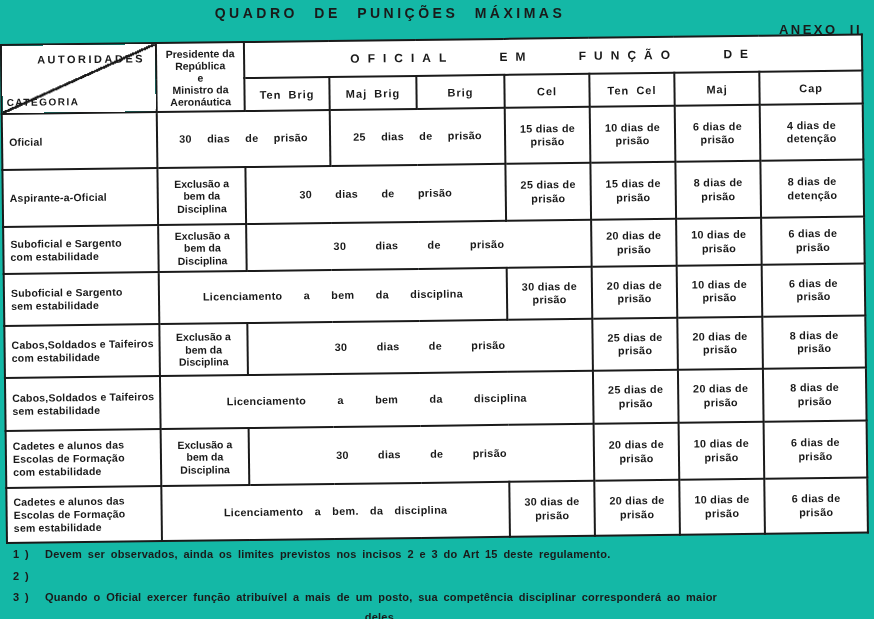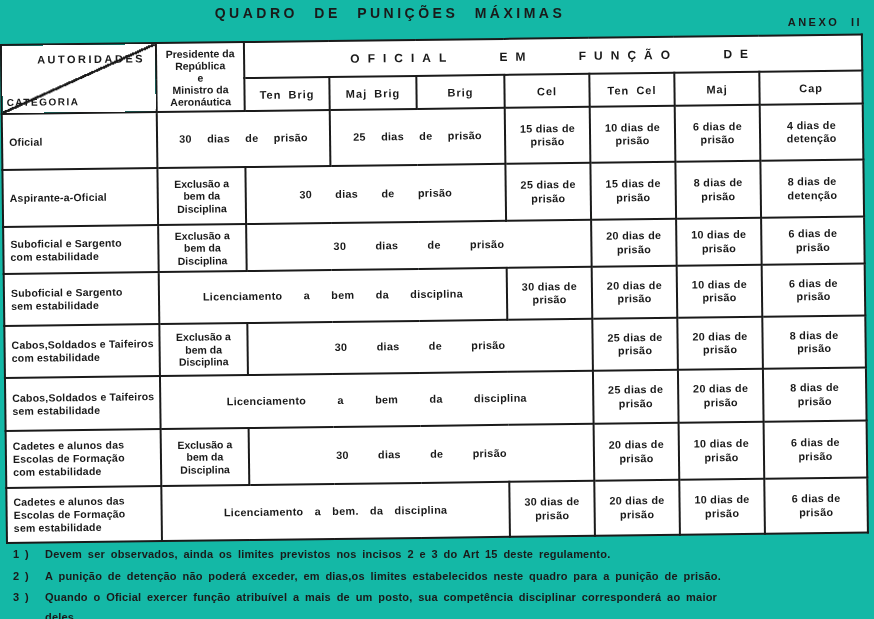--- a/index.html
+++ b/index.html
@@ -6,22 +6,22 @@
   .page{
     position:relative;width:874px;height:619px;overflow:hidden;
     background:#14b8a6;color:#1a1a1a;
     font-family:"Liberation Sans",sans-serif;font-weight:bold;
   }
   .doc-title{
     position:absolute;top:5px;left:0;width:780px;text-align:center;
     font-size:14px;letter-spacing:3.5px;word-spacing:9px;
   }
   .annex{
-    position:absolute;top:16px;right:12px;
-    font-size:11px;letter-spacing:2.5px;word-spacing:6px;
+    position:absolute;top:22px;right:12px;
+    font-size:13px;letter-spacing:2.5px;word-spacing:6px;
   }
   .table-wrap{
     position:absolute;left:6px;top:44px;width:861px;
     transform:rotate(-0.7deg);transform-origin:0 100%;
   }
   table{border-collapse:collapse;table-layout:fixed;width:861px;}
   th,td{
     border:2px solid #1a1a1a;padding:1px 2px;vertical-align:middle;
     text-align:center;font-weight:bold;color:#1a1a1a;background:#ffffff;
   }
@@ -42,21 +42,21 @@
     white-space:pre-line;letter-spacing:.2px;
   }
   .excl{font-size:10.5px;line-height:12.5px;white-space:pre-line;}
   .pun{font-size:10.8px;line-height:13.5px;white-space:pre-line;letter-spacing:.3px;}
   .ws8{word-spacing:8px;}  .ws12{word-spacing:12px;} .ws18{word-spacing:18px;}
   .ws20{word-spacing:20px;} .ws26{word-spacing:26px;} .ws28{word-spacing:28px;}
   .footnotes{position:absolute;left:13px;top:545px;width:852px;}
   .fn{display:flex;margin-bottom:2px;font-size:11px;line-height:19.5px;
       word-spacing:2.5px;letter-spacing:.2px;}
   .fn-marker{width:32px;flex:none;}
-  .fn-text{white-space:pre-line;}
+  .fn-text{white-space:pre-line;text-align:center;}
 </style>
 </head>
 <body>
 
 <div class="page">
 
   <div class="doc-title">QUADRO DE PUNIÇÕES MÁXIMAS</div>
   <div class="annex">ANEXO II</div>
 
   <div class="table-wrap">
@@ -209,21 +209,20 @@
     </table>
   </div>
 
   <div class="footnotes">
     <div class="fn">
       <span class="fn-marker">1 )</span>
       <span class="fn-text">Devem ser observados, ainda os limites previstos nos incisos 2 e 3 do Art 15 deste regulamento.</span>
     </div>
     <div class="fn">
       <span class="fn-marker">2 )</span>
-      <span class="fn-text">A punição de detenção não poderá exceder, em dias,os limites estabelecidos neste quadro para a punição de prisão.</span>
     </div>
     <div class="fn">
       <span class="fn-marker">3 )</span>
       <span class="fn-text">Quando o Oficial exercer função atribuível a mais de um posto, sua competência disciplinar corresponderá ao maior
 deles.</span>
     </div>
   </div>
 
 </div>
 

